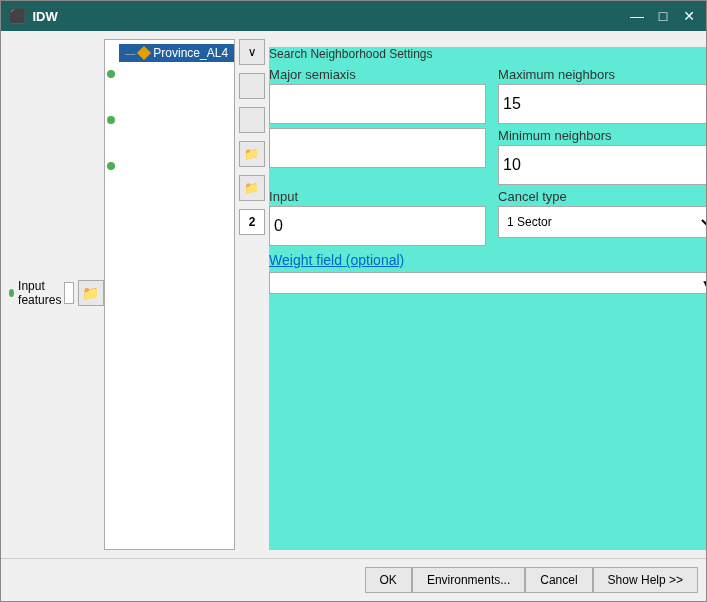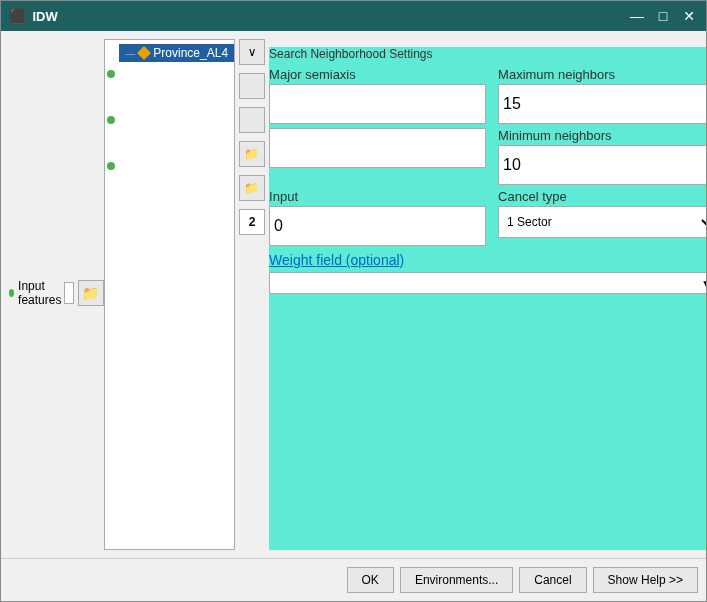--- a/index.html
+++ b/index.html
@@ -215,21 +215,21 @@
     }
     .weight-dropdown-arrow {
       position: absolute;
       right: 4px;
       font-size: 10px;
       pointer-events: none;
     }
     .bottom-buttons {
       display: flex;
       justify-content: flex-end;
-      gap: 6px;
+      gap: 0;
       padding: 8px 8px 8px 8px;
       border-top: 1px solid #ccc;
       margin-top: auto;
     }
     .btn {
       height: 26px;
       padding: 0 14px;
       font-size: 12px;
       border: 1px solid #aaa;
       background: #e8e8e8;

